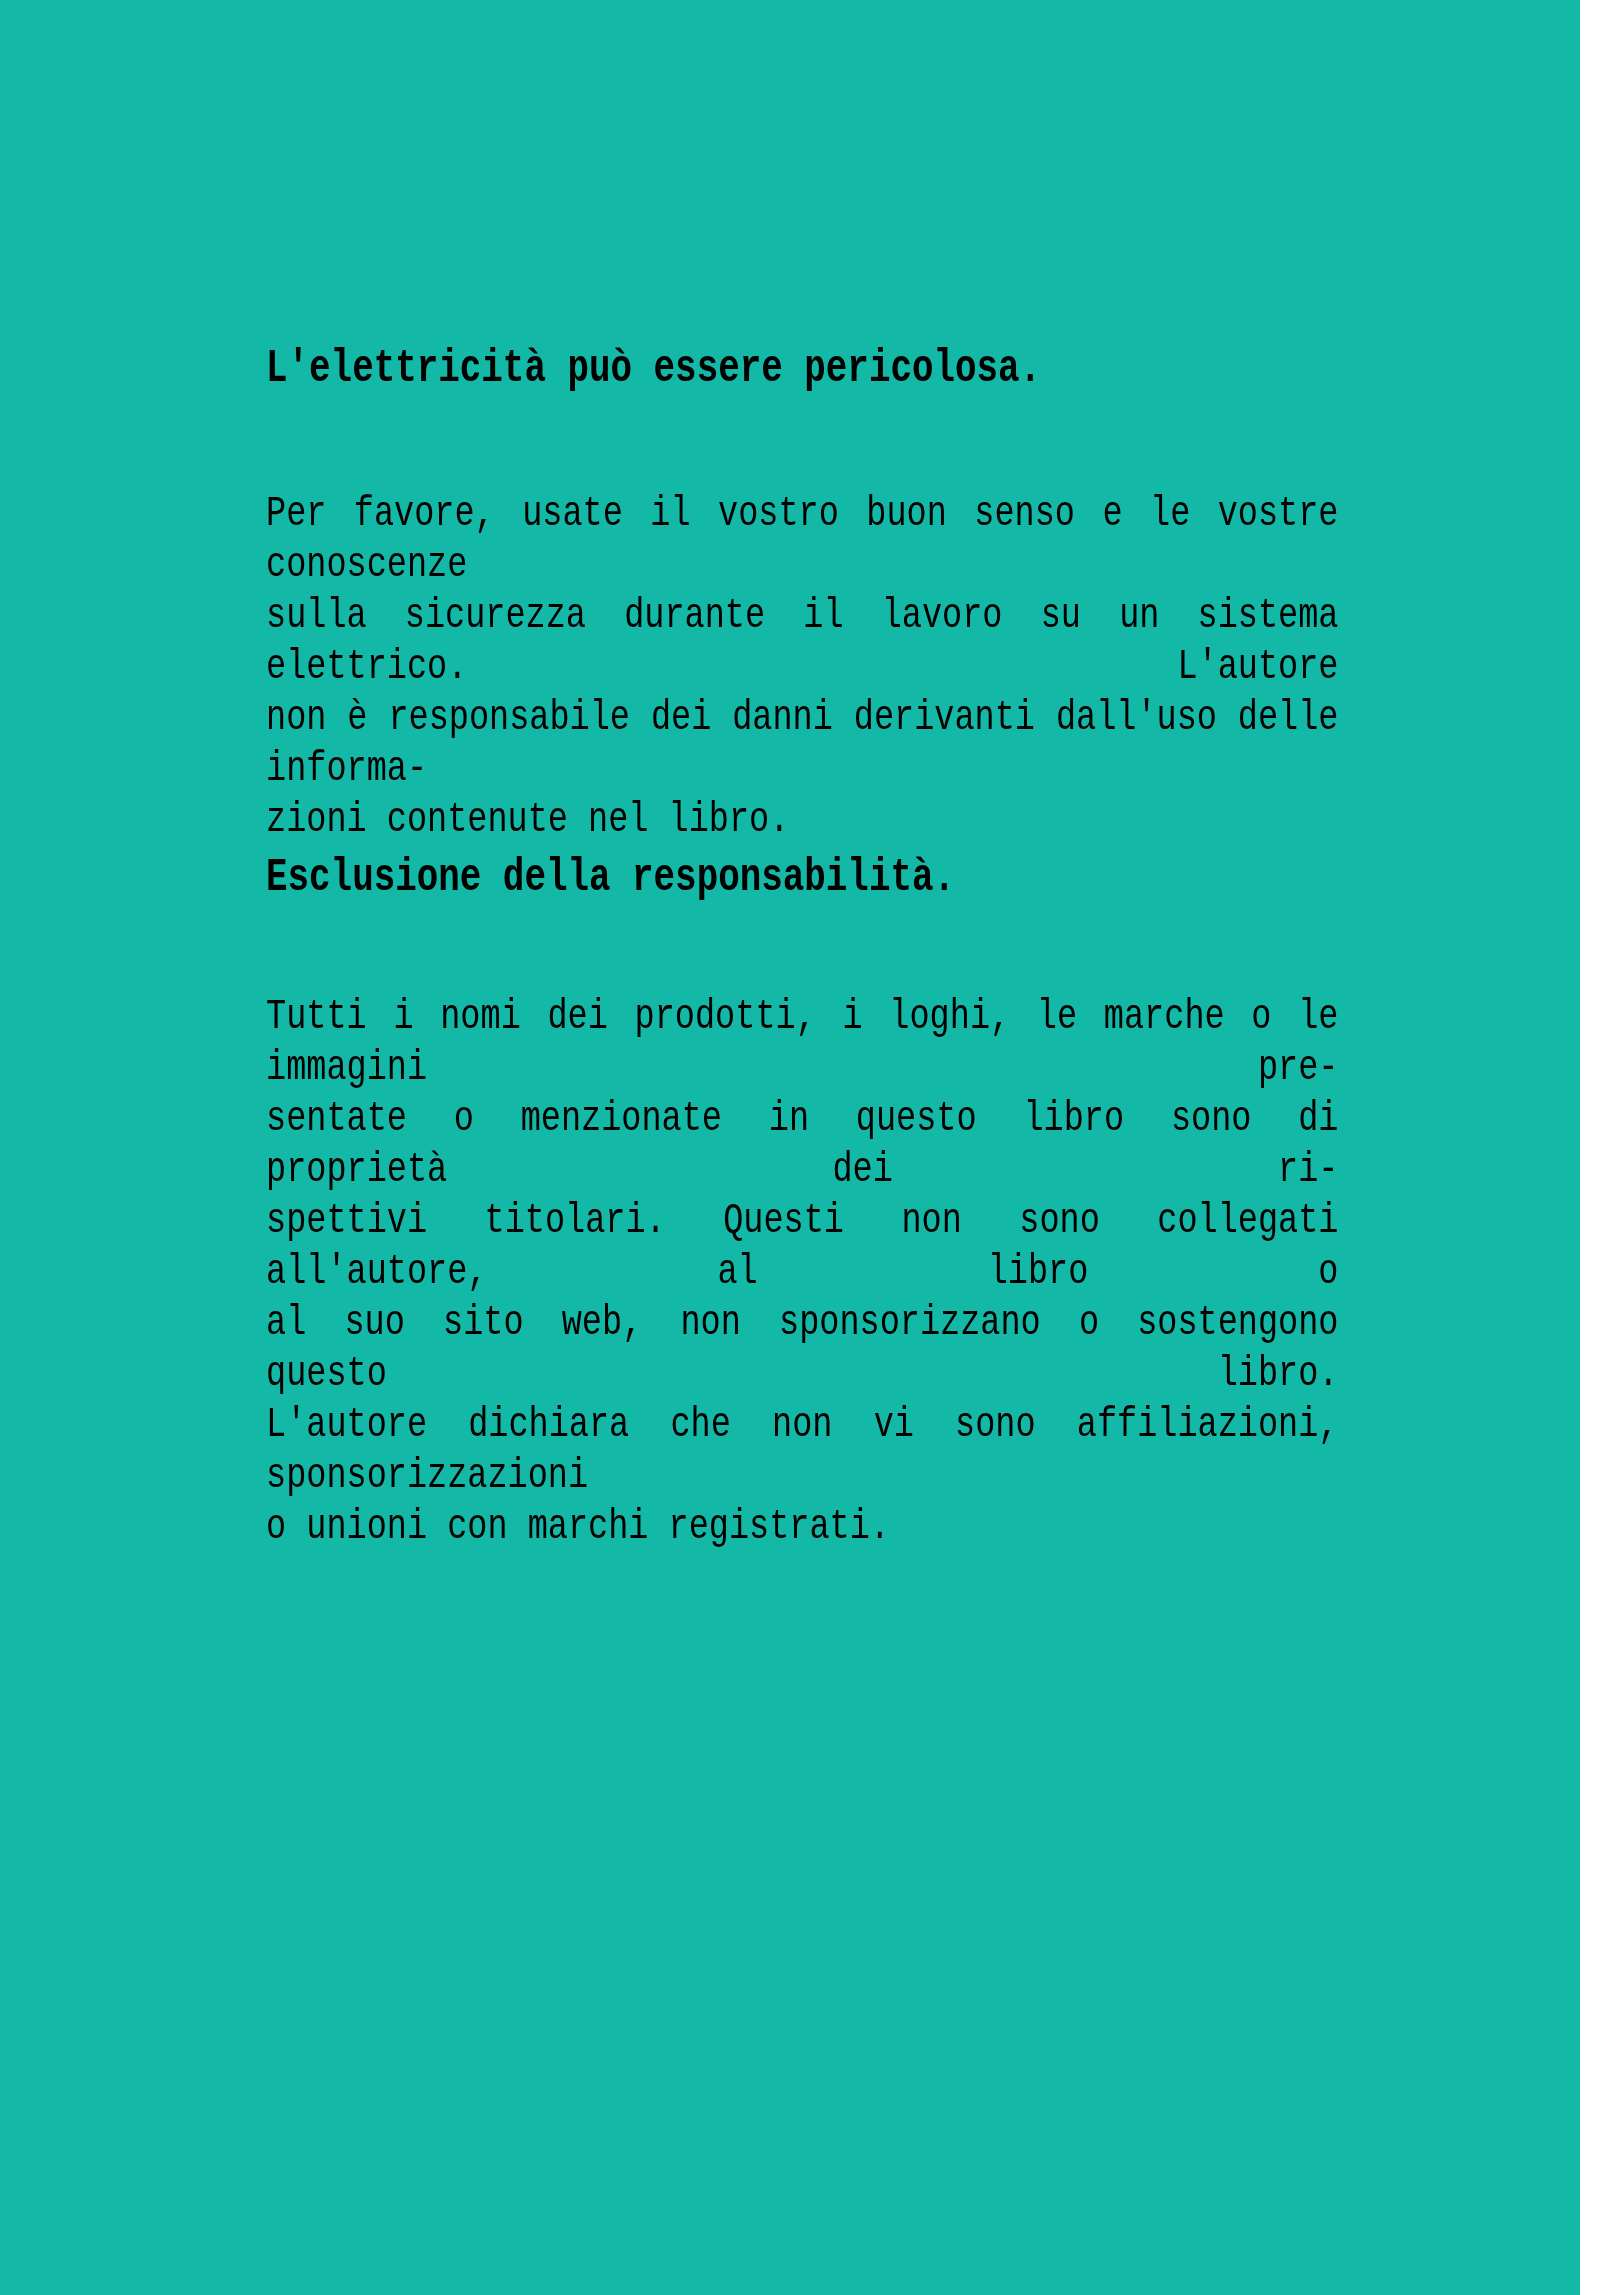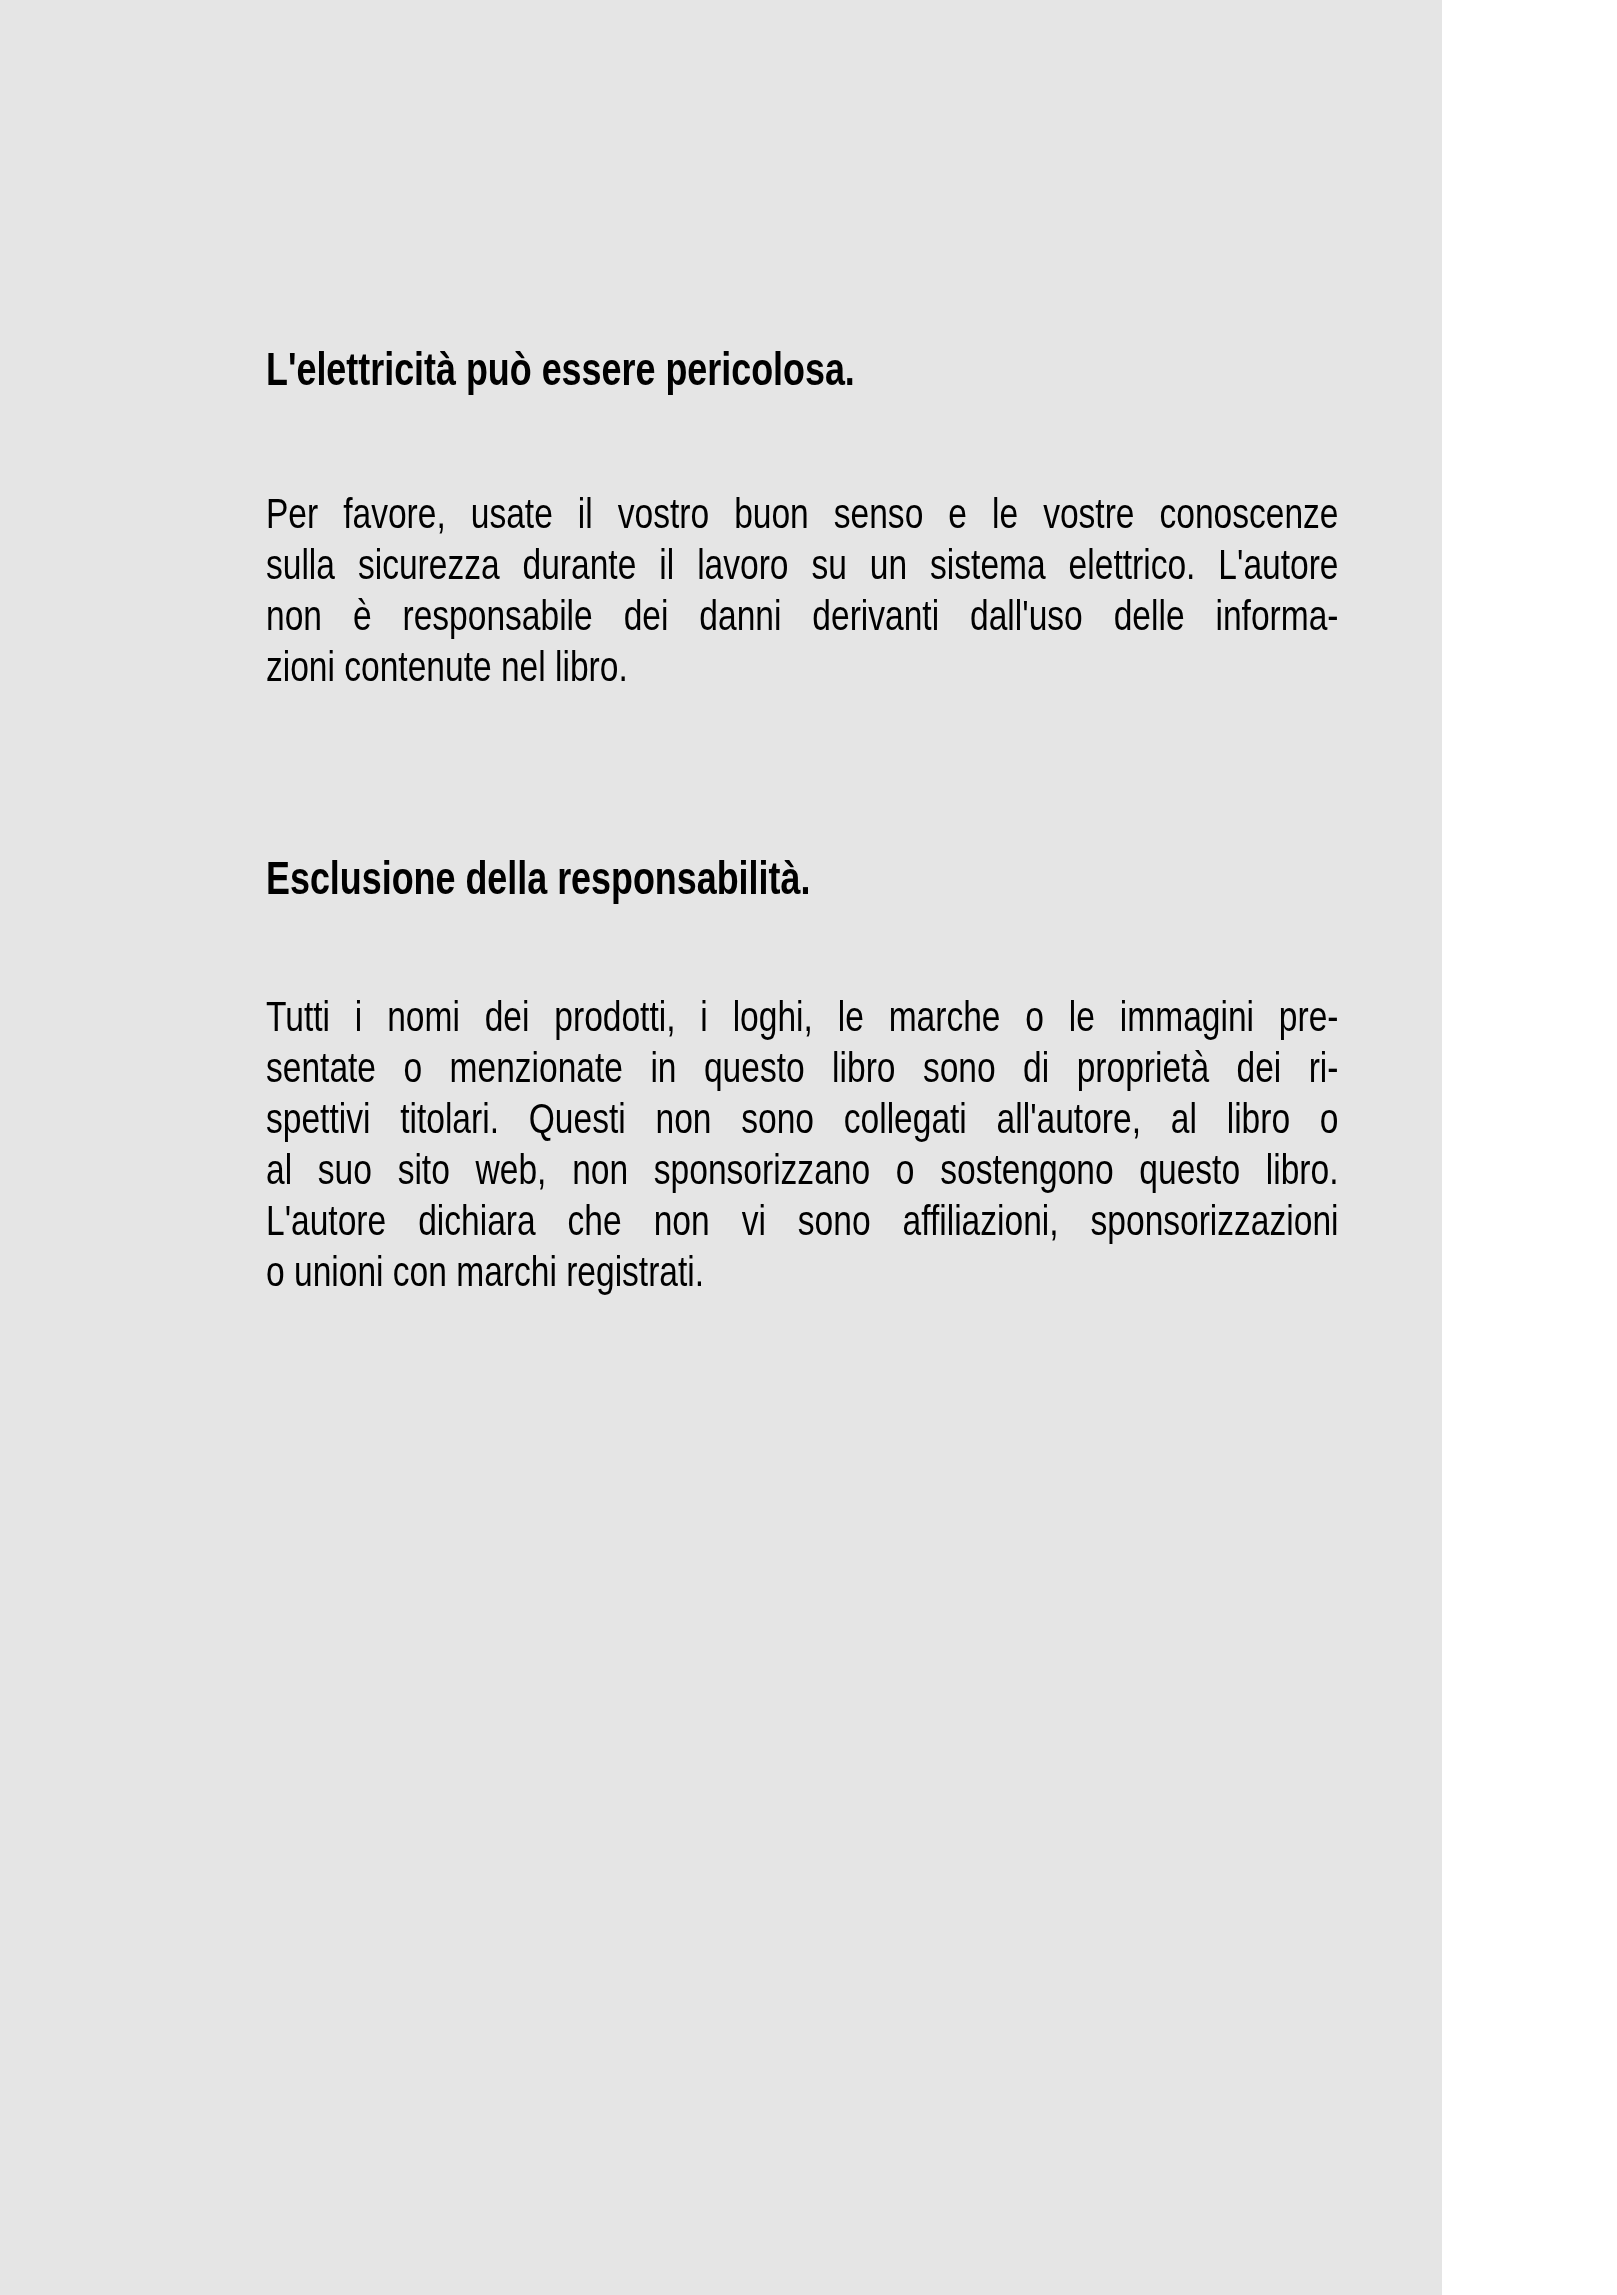--- a/index.html
+++ b/index.html
@@ -2,25 +2,25 @@
 <html style="font-size:7.4px"><head>
 <meta charset="utf-8">
 <style>
   html, body {
     margin: 0;
     padding: 0;
     background: #ffffff;
   }
   .page {
     position: relative;
-    width: 1442px;
+    width: 1580px;
     height: 2295px;
-    background: #e5e5e5;
+    background: #14b8a6;
     color: #000000;
-    font-family: Liberation Sans, sans-serif;
+    font-family: Liberation Mono, monospace;
     overflow: hidden;
   }
   
   .condensed {
     transform: scaleX(0.78);
     transform-origin: left top;
   }
   .section-heading {
     position: absolute;
     left: 266px;

